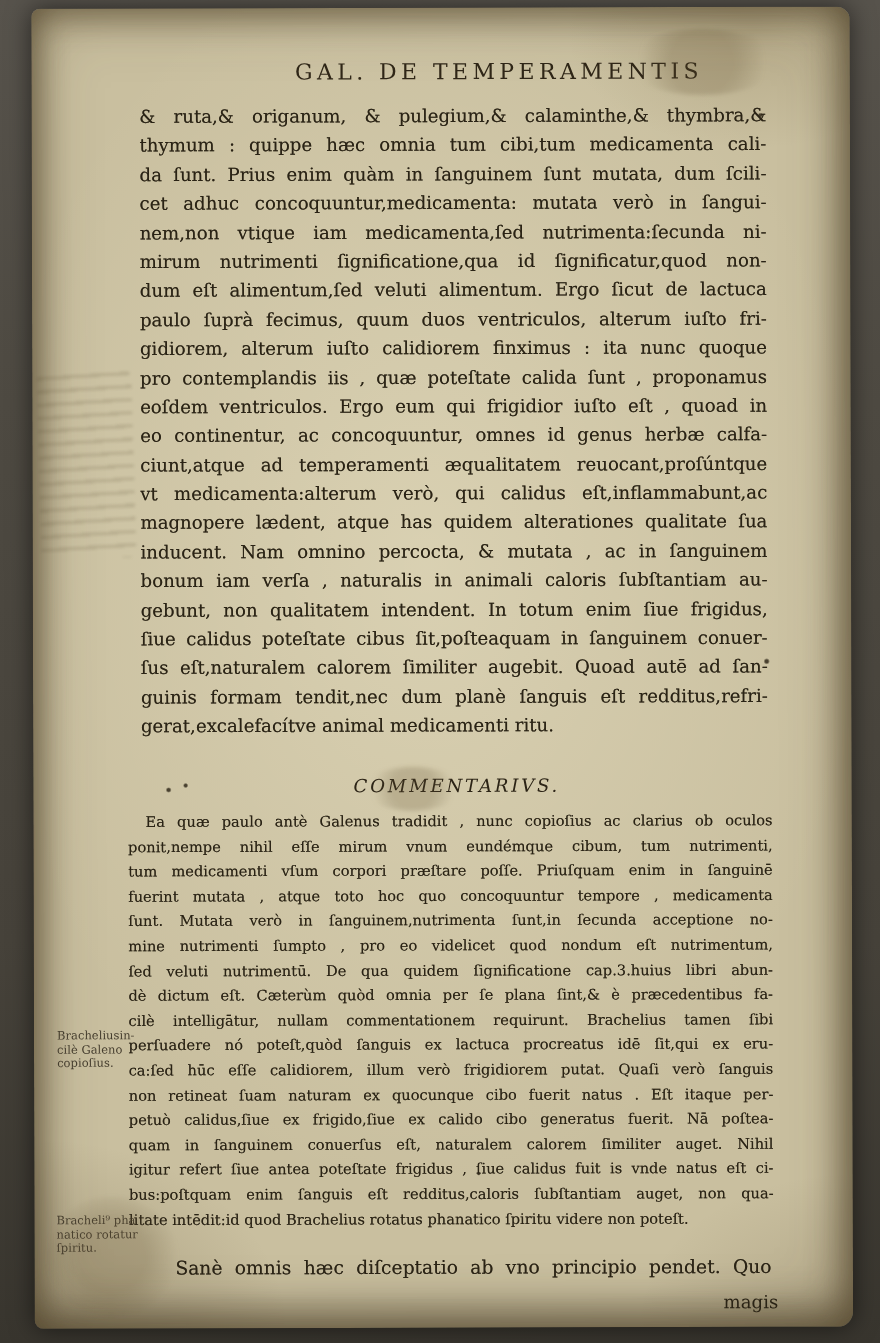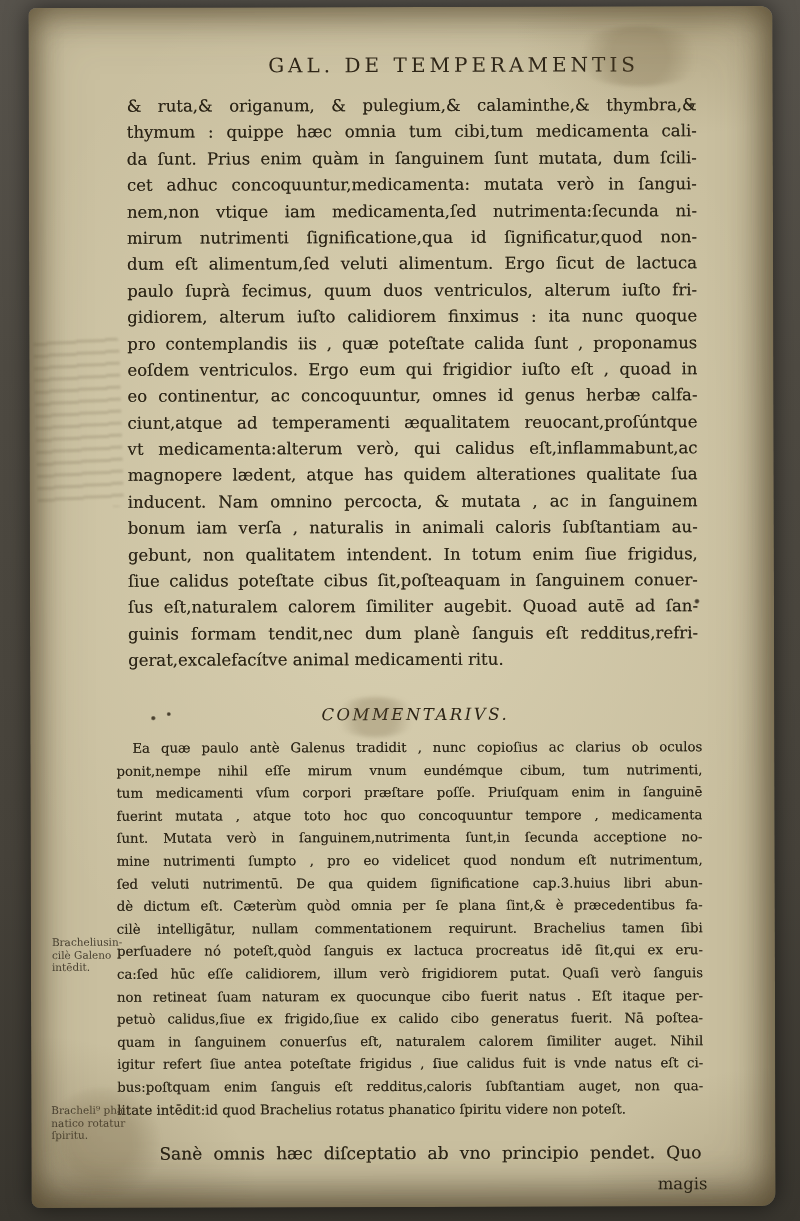--- a/index.html
+++ b/index.html
@@ -144,21 +144,21 @@
         <div class="line comm-line last">litate intēdit:id quod Brachelius rotatus phanatico ſpiritu videre non poteſt.</div>
       </div>
 
     <div class="closing-line">Sanè omnis hæc diſceptatio ab vno principio pendet. Quo</div>
 
     <div class="catchword">magis</div>
 
     <div class="margin-note note1">
         <div class="mnote-line">Bracheliusin-</div>
         <div class="mnote-line">cilè Galeno</div>
-        <div class="mnote-line last">intēdit.</div>
+        <div class="mnote-line last">copioſius.</div>
       </div>
 
     <div class="margin-note note2">
         <div class="mnote-line">Bracheli⁹ pha</div>
         <div class="mnote-line">natico rotatur</div>
         <div class="mnote-line last">ſpiritu.</div>
       </div>
 
     <div class="bleed"></div>
     <div class="stain" style="left:120px; top:708px; width:6px; height:5px;"></div>

